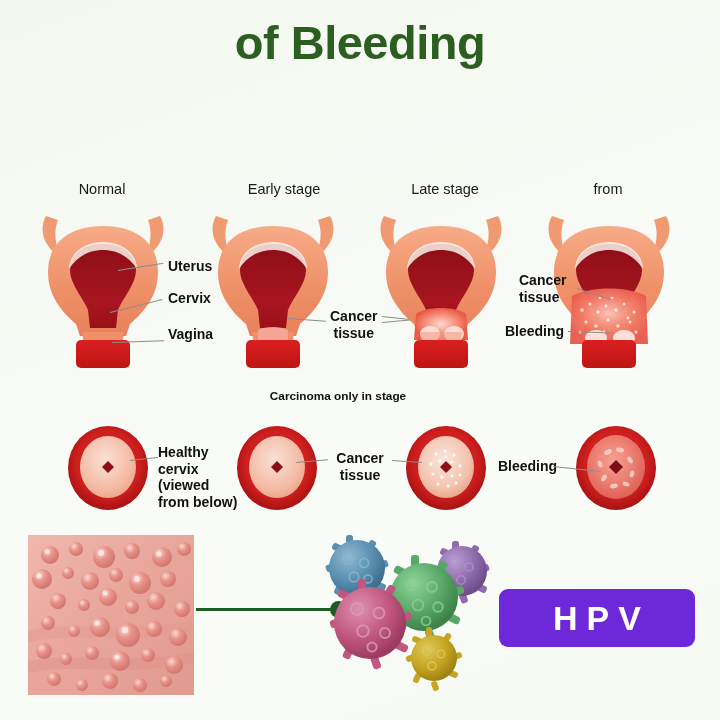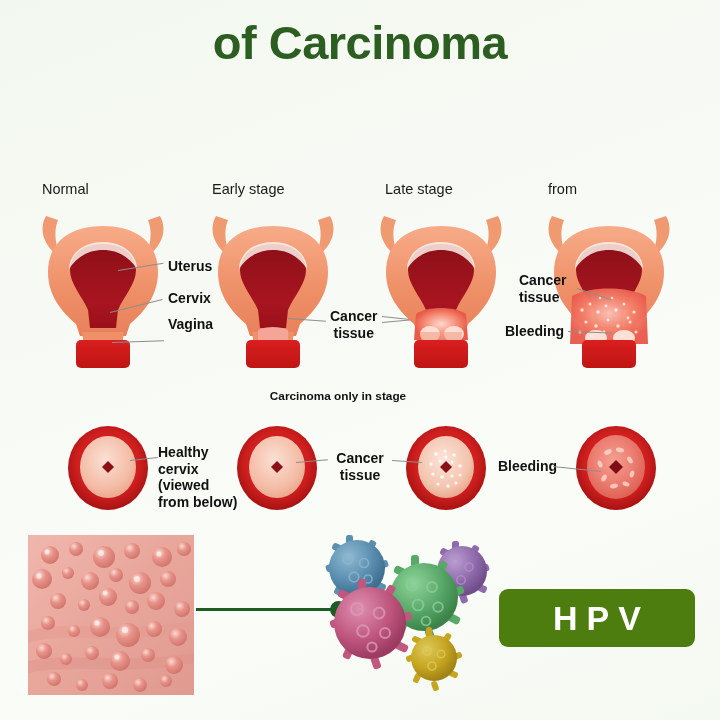--- a/index.html
+++ b/index.html
@@ -19,21 +19,21 @@
     font-size:47px;line-height:1.08;
     font-weight:bold;
     letter-spacing:-0.5px;
   }
   .title .l2{display:block;}
 
   
   .stage-label{
     position:absolute;top:181px;
     font-size:14.5px;color:#1a1a1a;
-    text-align:left;width:120px;
+    text-align:center;width:120px;
   }
 
   
   .uterus{position:absolute;top:200px;width:170px;height:172px;}
   .ut-svg{display:block;width:170px;height:172px;}
 
   
   .callout{
     position:absolute;font-size:14px;color:#111;
     line-height:1.18;font-weight:bold;
@@ -62,39 +62,39 @@
   
   .conn-line{position:absolute;left:196px;top:608px;width:140px;height:3px;background:#1d5c22;}
   .conn-dot{position:absolute;left:330px;top:601px;width:17px;height:17px;border-radius:50%;background:#1d5c22;}
 
   
   .virus-wrap{position:absolute;left:316px;top:535px;width:180px;height:165px;}
 
   
   .badge{
     position:absolute;left:499px;top:589px;width:196px;height:58px;
-    background:#4d7c0f;border-radius:9px;
+    background:#6d28d9;border-radius:9px;
     display:flex;align-items:center;justify-content:center;
   }
   .badge span{
     color:#ffffff;font-size:34px;font-weight:bold;letter-spacing:9px;
     padding-left:9px;
   }
 </style>
 </head>
 <body>
 
 <div id="stage">
 
   <div class="title">
-    <span class="l2">of Carcinoma</span>
+    <span class="l2">of Bleeding</span>
   </div>
 
   <div class="stage-label" style="left:42px;">Normal</div>
-  <div class="stage-label" style="left:212px;">Early stage</div>
+  <div class="stage-label" style="left:224px;">Early stage</div>
   <div class="stage-label" style="left:385px;">Late stage</div>
   <div class="stage-label" style="left:548px;">from</div>
 
   <div class="uterus" style="left:18px;">
     <svg class="ut-svg" viewBox="0 0 170 172">
       <defs>
         <linearGradient id="bodyG" x1="0" y1="0" x2="0" y2="1">
           <stop offset="0%" stop-color="#f6a783"></stop>
             <stop offset="55%" stop-color="#ef9068"></stop>
             <stop offset="100%" stop-color="#e8итого"></stop>
@@ -129,21 +129,21 @@
       <path d="M64 132 L106 132 L104 146 L66 146 Z" fill="#ef9068"></path>
 
       <rect x="58" y="140" width="54" height="28" rx="5" fill="url(#vagG1)"></rect>
     </svg>
   </div>
 
   <div class="callout" style="left:168px;top:258px;">Uterus</div>
   <div class="lead" style="left:118px;top:270px;width:46px;transform:rotate(-9deg);"></div>
   <div class="callout" style="left:168px;top:290px;">Cervix</div>
   <div class="lead" style="left:110px;top:312px;width:54px;transform:rotate(-14deg);"></div>
-  <div class="callout" style="left:168px;top:316px;">Vagina</div>
+  <div class="callout" style="left:168px;top:326px;">Vagina</div>
   <div class="lead" style="left:112px;top:342px;width:52px;transform:rotate(-2deg);"></div>
 
   <div class="uterus" style="left:188px;">
     <svg class="ut-svg" viewBox="0 0 170 172">
       <defs>
         <linearGradient id="bodyG2" x1="0" y1="0" x2="0" y2="1">
           <stop offset="0%" stop-color="#f7ab88"></stop>
             <stop offset="60%" stop-color="#ee8f66"></stop>
             <stop offset="100%" stop-color="#e8815b"></stop>
         </linearGradient>

